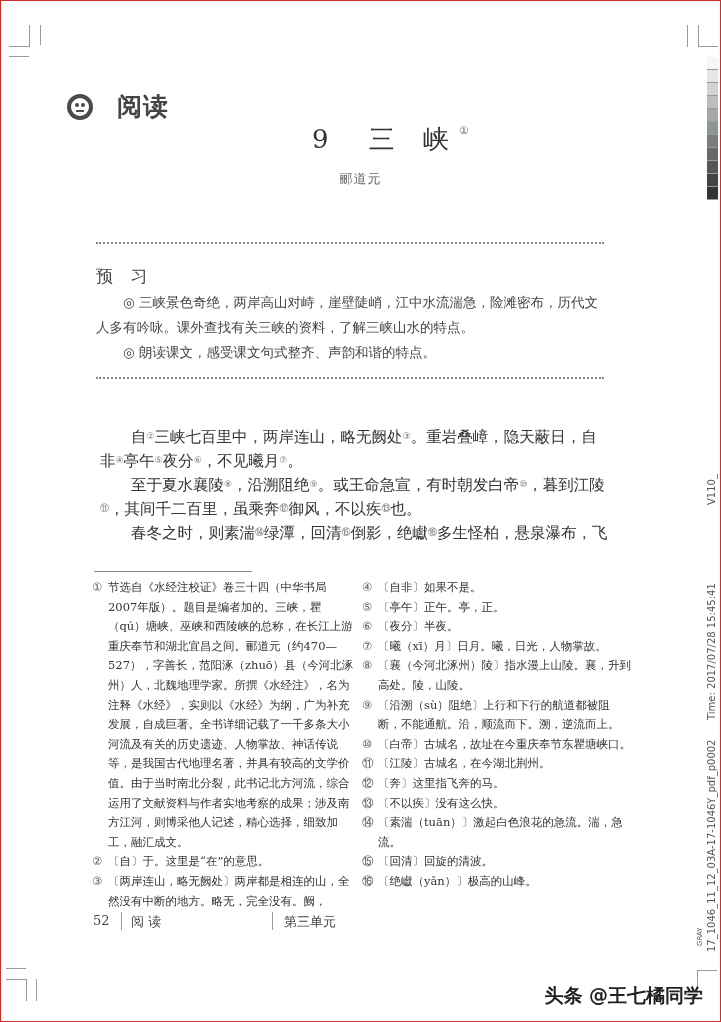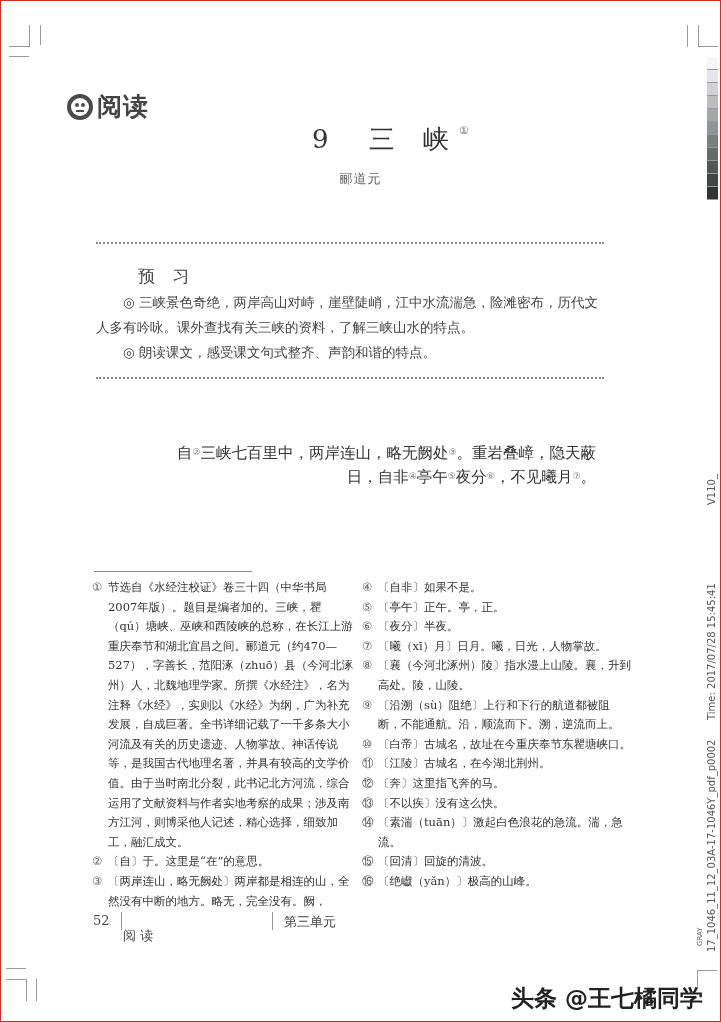--- a/index.html
+++ b/index.html
@@ -8,21 +8,21 @@
     background:#ffffff;
     font-family:"DejaVu Serif", "Liberation Serif", serif;
     color:#333;
   }
   .frame {
     position:absolute; left:0; top:0; width:719px; height:1020px;
     border:1px solid #c9302c; box-sizing:content-box;
   }
   .crop { position:absolute; background:#9a9a9a; }
   .section-head {
-    position:absolute; left:67px; top:90px; display:flex; align-items:center; gap:4px;
+    position:absolute; left:67px; top:90px; display:flex; align-items:center; gap:24px;
   }
   .smiley {
     width:26px; height:26px; border-radius:50%; background:#4a4a4a; position:relative;
   }
   .smiley::before {
     content:""; position:absolute; left:4px; top:4px; width:18px; height:18px;
     border-radius:50%; background:#fff;
   }
   .smiley .eye { position:absolute; width:4px; height:4px; border-radius:50%; background:#4a4a4a; top:9px; }
   .smiley .eye.l { left:8px; } .smiley .eye.r { left:14px; }
@@ -35,30 +35,30 @@
   .title .ch { margin:0 10px; }
   .title sup { font-size:11px; color:#666; vertical-align:top; position:relative; top:2px; }
   .author {
     position:absolute; left:0; width:721px; top:170px; text-align:center; font-size:13px; color:#666;
     letter-spacing:1px;
   }
   .dots {
     position:absolute; left:96px; width:508px; height:0;
     border-top:2px dotted #888;
   }
-  .preview-title { position:absolute; left:96px; top:265px; font-size:17px; color:#444; letter-spacing:6px;margin-left:42px; }
+  .preview-title { position:absolute; left:96px; top:265px; font-size:17px; color:#444; letter-spacing:6px; }
   .preview {
     position:absolute; left:96px; top:290px; width:512px; font-size:13.5px; line-height:25px;
     color:#444; font-family:"DejaVu Sans", sans-serif;
   }
   .preview p { margin:0; text-indent:2em; }
   .body-text {
     position:absolute; left:100px; top:425px; width:512px; font-size:15.5px; line-height:24px; color:#333;
   }
-  .body-text p { margin:16px; text-indent:2em;text-align:right; }
+  .body-text p { margin:0; text-indent:2em; }
   .body-text sup { font-size:9px; color:#777; vertical-align:top; position:relative; top:-1px; }
   .fade {
     position:absolute; left:90px; top:548px; width:540px; height:14px;
     background:linear-gradient(to bottom, rgba(255,255,255,0.3), #fff);
   }
   .fn-rule { position:absolute; left:94px; top:571px; width:158px; height:1px; background:#888; }
   .notes { position:absolute; top:578px; font-size:11.5px; line-height:19.6px; color:#333; }
   .notes.left { left:92px; width:262px; }
   .notes.right { left:362px; width:270px; }
   .note { display:flex; }
@@ -68,21 +68,21 @@
   .footer { position:absolute; top:913px; font-size:13px; color:#444; }
   .footer .bar { position:absolute; width:1px; height:18px; background:#999; top:-1px; }
   .side-text {
     position:absolute; font-family:"DejaVu Sans", sans-serif; font-size:10px; color:#555;
     transform:rotate(-90deg); transform-origin:left top; white-space:nowrap;
   }
   .graybar { position:absolute; left:707px; top:57px; width:11px; }
   .graybar div { height:12px; border-bottom:1px solid #999; }
   .watermark {
     position:absolute; right:18px; top:983px; font-family:"DejaVu Sans", sans-serif;
-    font-size:23px; color:#222; font-weight:bold;
+    font-size:19px; color:#222; font-weight:bold;
     text-shadow:1px 1px 0 #fff, -1px -1px 0 #fff;
   }
 </style>
 </head>
 <body>
 
 <div class="frame"></div>
 
 <div class="crop" style="left:9px;top:46px;width:20px;height:1px;"></div>
 <div class="crop" style="left:29px;top:25px;width:1px;height:22px;"></div>
@@ -131,20 +131,22 @@
 <div class="dots" style="top:242px;"></div>
 <div class="preview-title">预 习</div>
 <div class="preview">
   <p>◎ 三峡景色奇绝，两岸高山对峙，崖壁陡峭，江中水流湍急，险滩密布，历代文人多有吟咏。课外查找有关三峡的资料，了解三峡山水的特点。</p>
   <p>◎ 朗读课文，感受课文句式整齐、声韵和谐的特点。</p>
 </div>
 <div class="dots" style="top:377px;"></div>
 
 <div class="body-text">
   <p id="p1">自<sup>②</sup>三峡七百里中，两岸连山，略无阙处<sup>③</sup>。重岩叠嶂，隐天蔽日，自非<sup>④</sup>亭午<sup>⑤</sup>夜分<sup>⑥</sup>，不见曦月<sup>⑦</sup>。</p>
+  <p id="p2">至于夏水襄陵<sup>⑧</sup>，沿溯阻绝<sup>⑨</sup>。或王命急宣，有时朝发白帝<sup>⑩</sup>，暮到江陵<sup>⑪</sup>，其间千二百里，虽乘奔<sup>⑫</sup>御风，不以疾<sup>⑬</sup>也。</p>
+  <p id="p3">春冬之时，则素湍<sup>⑭</sup>绿潭，回清<sup>⑮</sup>倒影，绝巘<sup>⑯</sup>多生怪柏，悬泉瀑布，飞</p>
 </div>
 <div class="fade"></div>
 
 <div class="fn-rule"></div>
 <div class="notes left" id="notes-left">
     <div class="note">
       <span class="n">①</span>
       <span class="t">节选自《水经注校证》卷三十四（中华书局2007年版）。题目是编者加的。三峡，瞿（qú）塘峡、巫峡和西陵峡的总称，在长江上游重庆奉节和湖北宜昌之间。郦道元（约470—527），字善长，范阳涿（zhuō）县（今河北涿州）人，北魏地理学家。所撰《水经注》，名为注释《水经》，实则以《水经》为纲，广为补充发展，自成巨著。全书详细记载了一千多条大小河流及有关的历史遗迹、人物掌故、神话传说等，是我国古代地理名著，并具有较高的文学价值。由于当时南北分裂，此书记北方河流，综合运用了文献资料与作者实地考察的成果；涉及南方江河，则博采他人记述，精心选择，细致加工，融汇成文。</span>
     </div>
     <div class="note">
@@ -207,21 +209,21 @@
     </div>
     <div class="note">
       <span class="n">⑯</span>
       <span class="t">〔绝巘（yǎn）〕极高的山峰。</span>
     </div>
   </div>
 
 <div class="footer" style="left:0;width:721px;">
   <span style="position:absolute;left:93px;">52</span>
   <span class="bar" style="left:121px;"></span>
-  <span style="position:absolute;left:123px;margin-top:14px;">阅 读</span>
+  <span style="position:absolute;left:131px;">阅 读</span>
   <span class="bar" style="left:272px;"></span>
   <span style="position:absolute;left:284px;">第三单元</span>
 </div>
 
 <div class="side-text" style="left:706px;top:505px;">V110_</div>
 <div class="side-text" style="left:706px;top:720px;">Time: 2017/07/28 15:45:41</div>
 <div class="side-text" style="left:706px;top:952px;">17_1046_11_12_03A-17-1046Y_pdf_p0002</div>
 <div class="side-text" style="left:696px;top:946px;font-size:7px;">GRAY</div>
 
 <div class="watermark">头条 @王七橘同学</div>

